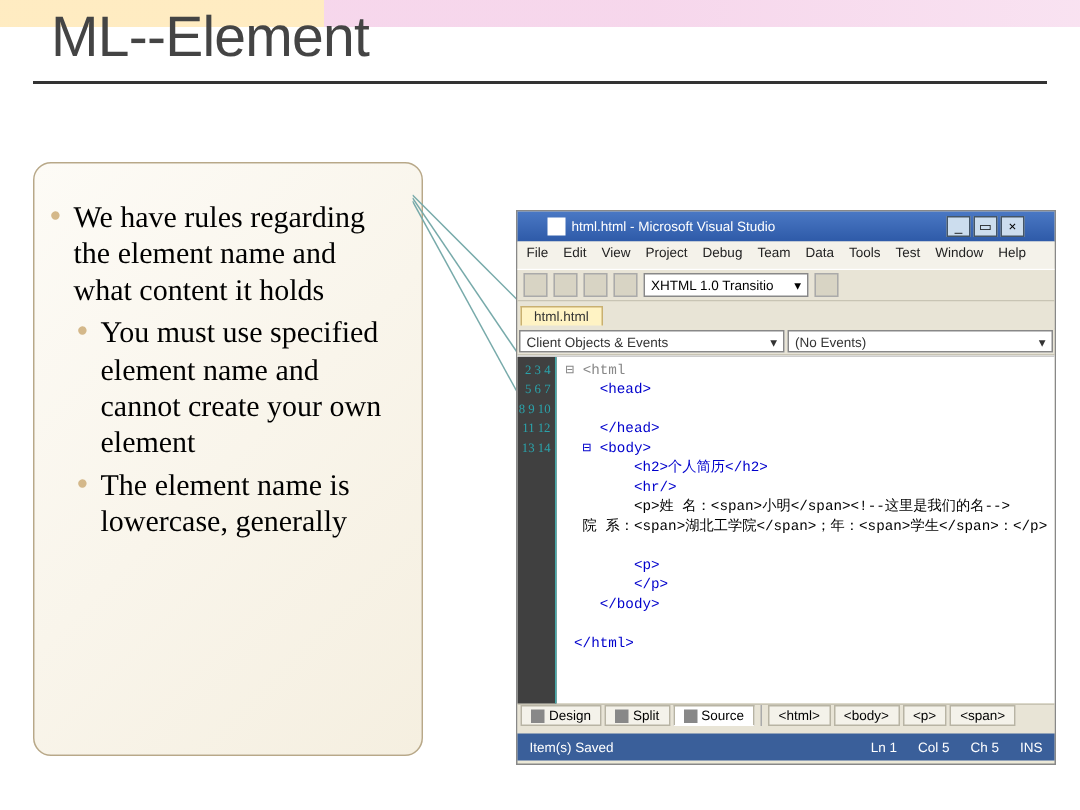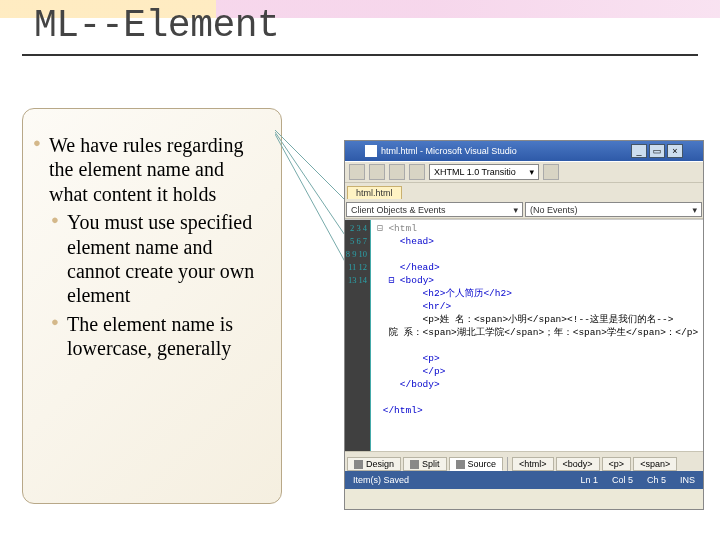--- a/index.html
+++ b/index.html
@@ -14,21 +14,21 @@
     position: absolute; top: 0; left: 0; right: 0; height: 18px;
     background: linear-gradient(to right,
       rgba(255,200,80,0.35) 0%, rgba(255,200,80,0.35) 30%,
       rgba(230,140,200,0.35) 30%, rgba(230,140,200,0.35) 60%,
       rgba(230,140,200,0.25) 100%);
   }
   .title {
     position: absolute; top: 4px; left: 34px;
     font-size: 38px; font-weight: 400;
     color: #444; letter-spacing: -0.5px;
-    font-family: Liberation Mono, monospace;
+    font-family: Liberation Sans, sans-serif;
   }
   .title-underline {
     position: absolute; top: 54px; left: 22px; right: 22px;
     height: 2px; background: #333;
   }
   .content-box {
     position: absolute; top: 108px; left: 22px;
     width: 260px; height: 396px;
     border: 1px solid #b8a888;
     border-radius: 12px;
@@ -109,21 +109,21 @@
   }
   .code-area {
     flex: 1; font-family: 'NSimSun','SimSun','Courier New', monospace;
     font-size: 9.5px; line-height: 13px; padding: 2px 0 0 6px;
     white-space: pre; color: #000; overflow: hidden;
   }
   .t-blue { color: #0000cc; }
   .t-gray { color: #888; }
   .ide-bottom-tabs {
     height: 20px; background: #e8e4d6; border-top: 1px solid #c8c4b4;
-    display: flex; align-items: flex-end; padding: 0 2px; gap: 2px;
+    display: flex; align-items: flex-start; padding: 0 2px; gap: 2px;
   }
   .bt-tab {
     background: #f4f2ea; border: 1px solid #b8b4a4;
     padding: 1px 6px; font-size: 9px; display: flex; align-items: center; gap: 3px;
   }
   .bt-tab.active { background: #fff; border-bottom-color: #fff; }
   .bt-icon { width: 9px; height: 9px; background: #888; display: inline-block; }
   .ide-status {
     height: 18px; background: #3a5f9a; color: #fff; font-size: 9px;
     display: flex; align-items: center; justify-content: space-between;
@@ -164,20 +164,33 @@
       <span class="win-icon"></span>
       <span>html.html - Microsoft Visual Studio</span>
     </span>
     <span class="win-btns">
       <span class="win-btn">_</span>
       <span class="win-btn">▭</span>
       <span class="win-btn">×</span>
     </span>
   </div>
 
+  <div class="ide-menubar">
+    <span>File</span>
+    <span>Edit</span>
+    <span>View</span>
+    <span>Project</span>
+    <span>Debug</span>
+    <span>Team</span>
+    <span>Data</span>
+    <span>Tools</span>
+    <span>Test</span>
+    <span>Window</span>
+    <span>Help</span>
+  </div>
 
   <div class="ide-toolbar">
     <span class="tool-btn"></span>
     <span class="tool-btn"></span>
     <span class="tool-btn"></span>
     <span class="tool-btn"></span>
     <span class="toolbar-select">
       <span>XHTML 1.0 Transitio</span>
       <span>▾</span>
     </span>

